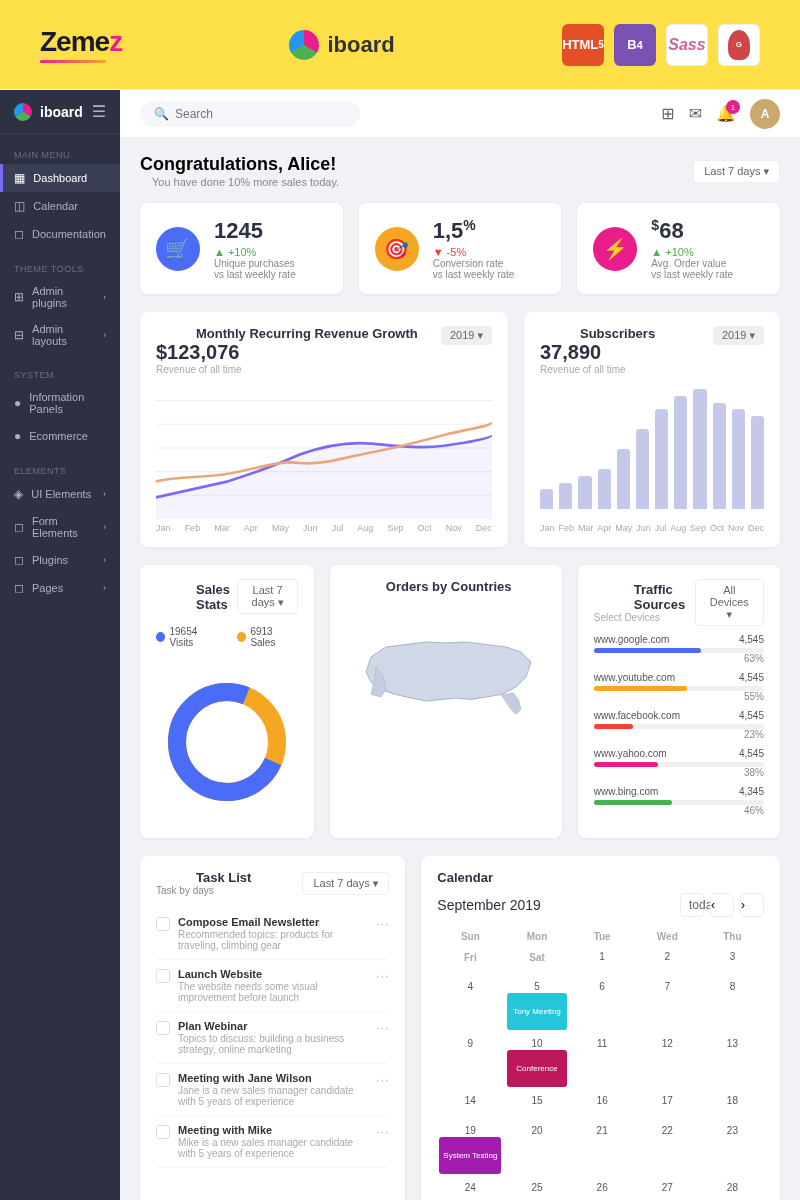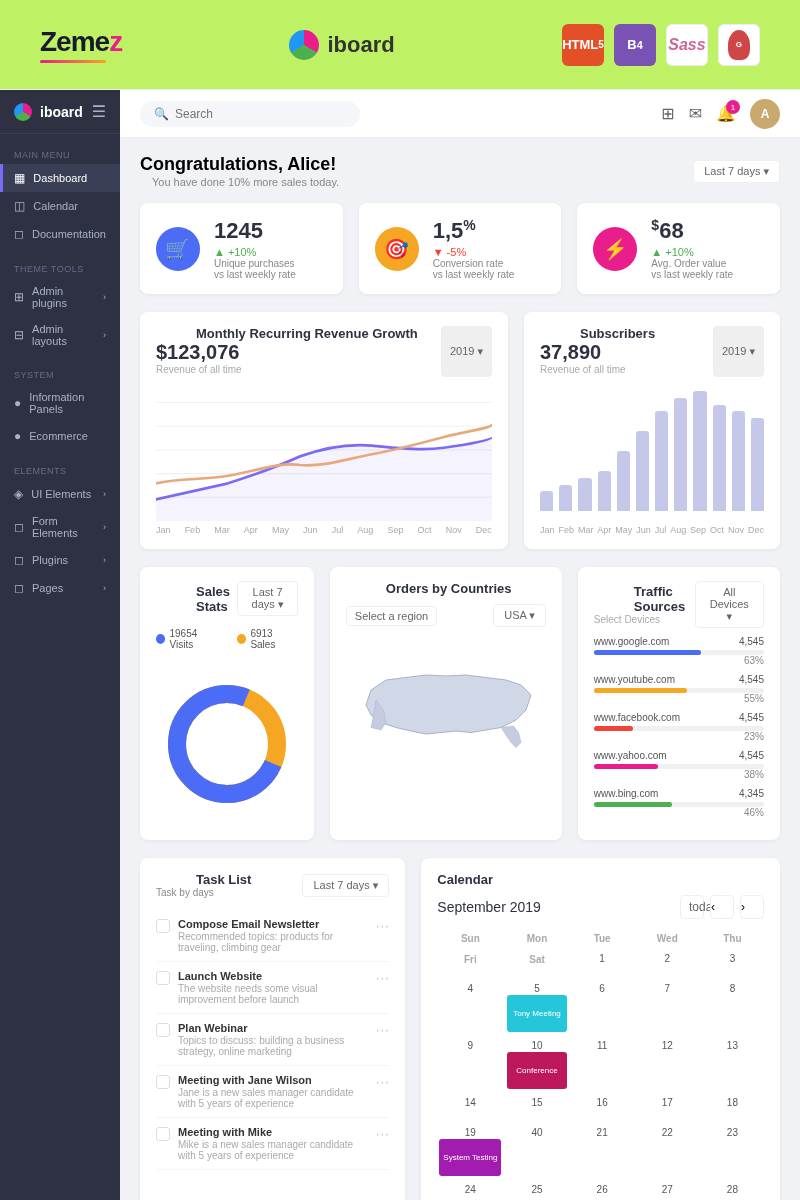--- a/index.html
+++ b/index.html
@@ -1,20 +1,20 @@
 <!DOCTYPE html>
 <html><head>
   <meta charset="utf-8">
   <style>
     * { box-sizing: border-box; margin: 0; padding: 0; }
     body { font-family: 'Segoe UI', Arial, sans-serif; background: #f0f2f5; font-size: 12px; }
 
     
     .top-banner {
-      background: #bef264;
+      background: #fde047;
       height: 90px;
       display: flex;
       align-items: center;
       justify-content: space-between;
       padding: 0 40px;
       border-bottom: 1px solid #eee;
     }
     .logo-zemes { font-size: 28px; font-weight: 800; color: #1a1a2e; letter-spacing: -1px; }
     .logo-zemes span { color: #e91e8c; }
     .iboard-center { display: flex; align-items: center; gap: 8px; font-size: 22px; font-weight: 700; color: #333; }
@@ -126,21 +126,21 @@
 
     
     .charts-row { display: flex; gap: 16px; margin-bottom: 18px; }
     .chart-card { background: white; border-radius: 8px; padding: 14px 16px; box-shadow: 0 1px 4px rgba(0,0,0,0.06); }
     .chart-card.wide { flex: 3; }
     .chart-card.narrow { flex: 2; }
     .chart-header { display: flex; justify-content: space-between; align-items: flex-start; margin-bottom: 4px; }
     .chart-title { font-size: 13px; font-weight: 700; color: #2d3142; margin-left: 40px; }
     .chart-value { font-size: 20px; font-weight: 800; color: #2d3142; }
     .chart-sub { font-size: 10px; color: #aaa; }
-    .chart-year { font-size: 11px; color: #666; border: 1px solid #eee; border-radius: 4px; padding: 18px 8px; cursor: pointer; text-align: right; }
+    .chart-year { font-size: 11px; color: #666; border: 1px solid #eee; border-radius: 4px; padding: 2px 8px; cursor: pointer; text-align: right; }
     .chart-area { height: 140px; position: relative; overflow: hidden; }
 
     
     .line-chart { width: 100%; height: 100%; }
     .chart-x-labels { display: flex; justify-content: space-between; margin-top: 4px; }
     .chart-x-labels span { font-size: 9px; color: #aaa; }
 
     
     .bar-chart-container { display: flex; align-items: flex-end; height: 130px; gap: 6px; padding-top: 10px; }
     .bar { flex: 1; background: #c5c8e8; border-radius: 3px 3px 0 0; }
@@ -466,24 +466,20 @@
             <svg width="130" height="130" viewBox="0 0 130 130">
               <circle cx="65" cy="65" r="50" fill="none" stroke="#f5a623" stroke-width="18"></circle>
               <circle cx="65" cy="65" r="50" fill="none" stroke="#4a6cf7" stroke-width="18" stroke-dasharray="235 78" stroke-dashoffset="-20"></circle>
               <circle cx="65" cy="65" r="32" fill="white"></circle>
             </svg>
           </div>
         </div>
 
         <div class="map-card">
           <div class="chart-title" style="margin-bottom:8px;">Orders by Countries</div>
-          <div class="map-header">
-            <span class="region-select">Select a region</span>
-            <button class="date-filter">USA ▾</button>
-          </div>
           <div class="map-area">
 
             <svg width="200" height="120" viewBox="0 0 400 240">
               <path d="M50,80 L80,60 L120,55 L160,50 L200,52 L240,50 L280,55 L320,60 L350,70 L370,90 L360,120 L340,140 L310,155 L280,160 L250,165 L220,162 L190,165 L160,168 L130,162 L100,155 L70,145 L50,130 L40,110 Z" fill="#d0d8e8" stroke="#aab0c6" stroke-width="2"></path>
               <path d="M60,100 L55,130 L50,155 L70,160 L80,145 L75,120 Z" fill="#c5cce0" stroke="#aab0c6" stroke-width="1"></path>
               <path d="M310,155 L320,170 L330,185 L340,195 L350,185 L345,165 L335,152 Z" fill="#c5cce0" stroke="#aab0c6" stroke-width="1"></path>
             </svg>
           </div>
         </div>
 
@@ -635,21 +631,21 @@
               <div class="cal-day">10<div class="cal-event orange">Conference</div></div>
               <div class="cal-day">11</div>
               <div class="cal-day">12</div>
               <div class="cal-day">13</div>
               <div class="cal-day">14</div>
               <div class="cal-day">15</div>
               <div class="cal-day">16</div>
               <div class="cal-day">17</div>
               <div class="cal-day">18</div>
               <div class="cal-day">19<div class="cal-event purple">System Testing</div></div>
-              <div class="cal-day">40</div>
+              <div class="cal-day">20</div>
               <div class="cal-day">21</div>
               <div class="cal-day">22</div>
               <div class="cal-day">23</div>
               <div class="cal-day">24</div>
               <div class="cal-day">25</div>
               <div class="cal-day">26</div>
               <div class="cal-day">27</div>
               <div class="cal-day">28</div>
               <div class="cal-day">29<div class="cal-event green">busy Meeting</div></div>
               <div class="cal-day">30</div>

